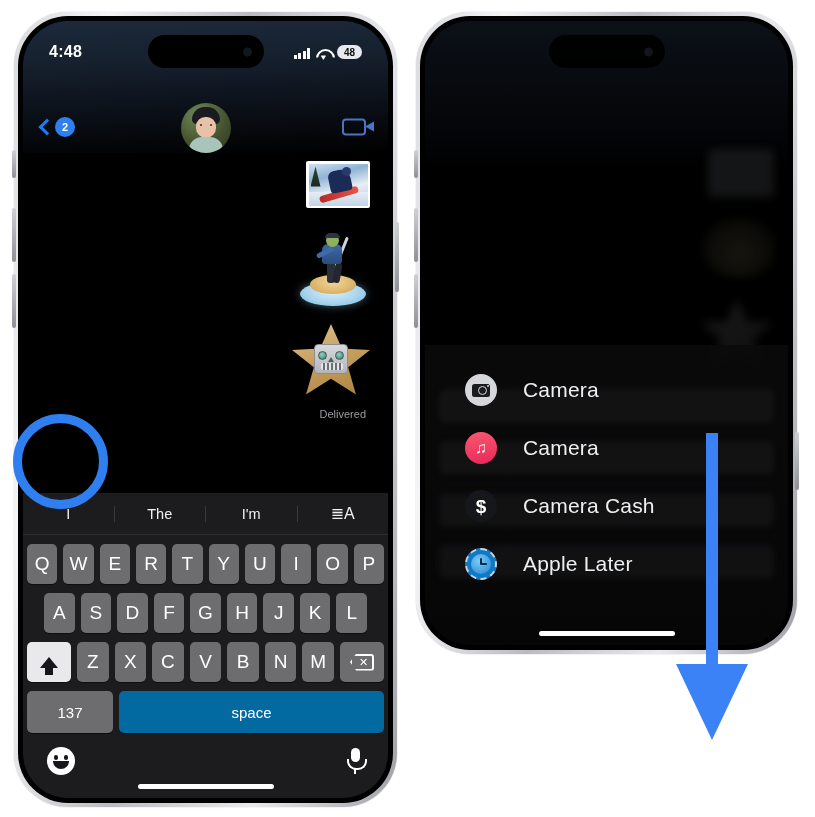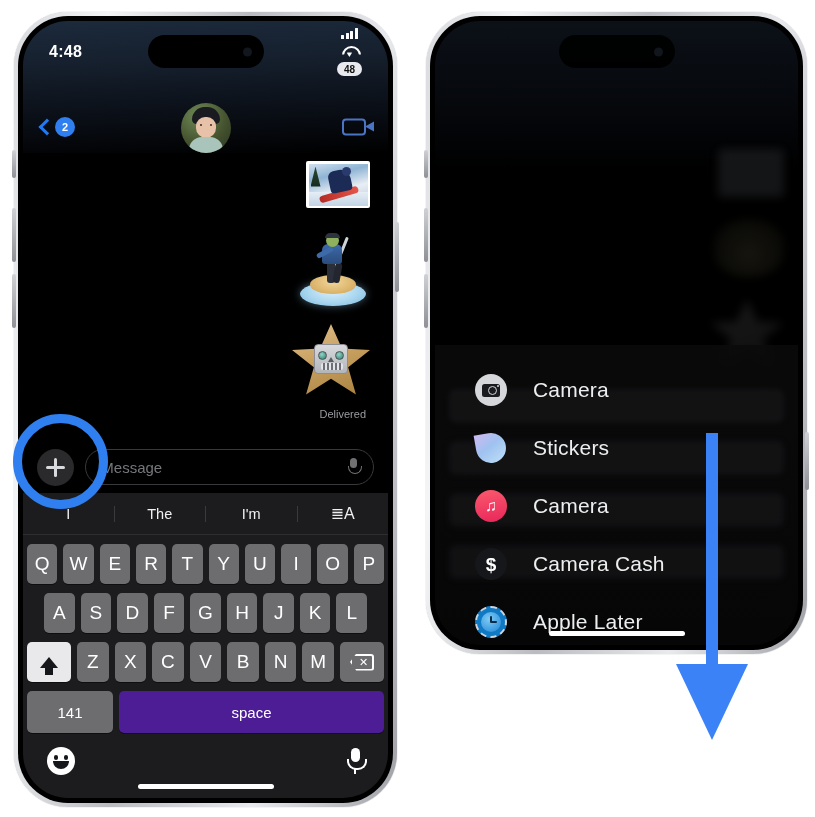--- a/index.html
+++ b/index.html
@@ -20,21 +20,21 @@
     box-shadow: 0 0 1px rgba(0,0,0,.45);
   }
   .phone-inner {
     position: relative; width: 100%; height: 100%;
     background: #000; border-radius: 50px;
     overflow: hidden;
   }
   .screen { position: absolute; inset: 5px; border-radius: 45px; overflow: hidden; background: #000; }
 
   #phone-left  { left: 14px;  top: 12px;  width: 383px; height: 795px; }
-  #phone-right { left: 426px; top: 12px;  width: 381px; height: 642px; }
+  #phone-right { left: 416px; top: 12px;  width: 381px; height: 642px; }
 
   
   .btn-side { position: absolute; background: linear-gradient(180deg,#cfd1d5,#8e9095); border-radius: 2px; }
   .btn-l { left: -2px; width: 4px; }
   .btn-r { right: -2px; width: 4px; }
 
   
   .island {
     position: absolute; left: 50%; transform: translateX(-50%);
     top: 14px; width: 116px; height: 33px; background: #000;
@@ -54,21 +54,21 @@
   .convo-top {
     position: absolute; left: 0; right: 0; top: 0; height: 132px;
     background: linear-gradient(178deg,#1c2a3c 0%,#16202e 30%,#090d14 72%,#000 100%);
   }
   .statusbar {
     position: absolute; left: 0; right: 0; top: 16px; height: 30px;
     display: flex; align-items: center; justify-content: space-between;
     padding: 0 26px; color: #fff; z-index: 45;
   }
   .sb-time { font-size: 16px; font-weight: bold; letter-spacing: .3px; }
-  .sb-right { display: flex; align-items: center; gap: 6px; flex-direction: column; }
+  .sb-right { display: flex; align-items: flex-end; gap: 6px; }
   .sig { display: flex; align-items: flex-end; gap: 1.5px; height: 11px; }
   .sig i { display: block; width: 3px; background: #fff; border-radius: .5px; }
   .sig i:nth-child(1){height:4px} .sig i:nth-child(2){height:6px}
   .sig i:nth-child(3){height:8.5px} .sig i:nth-child(4){height:11px}
   .wifi { position: relative; width: 15px; height: 11px; }
   .wifi::before {
     content:""; position:absolute; left:0; top:1px; width:15px; height:15px;
     border:2.4px solid #fff; border-radius:50%;
     clip-path: polygon(0 0,100% 0,100% 45%,0 45%);
   }
@@ -232,21 +232,21 @@
     background: #6d6d70; color:#fff; border-radius: 5px;
     font-size: 19px; display:flex; align-items:center; justify-content:center;
     height: 40px; flex: 1 1 0; box-shadow: 0 1px 0 rgba(0,0,0,.5);
   }
   .krow.r2 { padding: 0 21px; }
   .krow.r3 { padding: 0 4px; }
   .key.wide { flex: 0 0 44px; }
   .key.shift { background:#e9e9eb; }
   .key.bottom { height: 42px; font-size: 15px; }
   .key.num { flex: 0 0 86px; }
-  .key.space { flex: 1 1 auto; background:#4c1d95; }
+  .key.space { flex: 1 1 auto; background:#0369a1; }
   .key.ret { flex: 0 0 86px; }
   .shift-arrow { width:0;height:0;border-left:9px solid transparent;border-right:9px solid transparent;
                  border-bottom:11px solid #16171a; position:relative; }
   .shift-arrow::after { content:""; position:absolute; left:-4px; top:11px; width:8px; height:7px; background:#16171a; }
   .del-icon { position:relative; width:24px; height:17px; }
   .del-icon::before { content:""; position:absolute; inset:0; border:2px solid #fff;
                       border-radius:3px; clip-path: polygon(26% 0,100% 0,100% 100%,26% 100%,0 50%); }
   .del-x { position:absolute; left:9px; top:3.5px; color:#fff; font-size:11px; line-height:10px; }
   .kbd-bottom { display:flex; align-items:center; justify-content: space-between;
                 padding: 14px 24px 0 24px; }
@@ -428,29 +428,20 @@
                     <div class="rf-eye r"></div>
                   <div class="rf-nose"></div>
                     <div class="rf-mouth"></div>
                 </div>
               </div>
             </div>
 
             <div class="delivered">Delivered</div>
           </div>
 
-          <div class="inputbar">
-            <div class="plus-btn">
-              <div class="plus-glyph"></div>
-            </div>
-            <div class="textfield">
-              <span>iMessage</span>
-              <span class="mic-mini"></span>
-            </div>
-          </div>
 
           <div class="keyboard">
             <div class="predictive">
               <div class="pred">I</div>
               <div class="pred">The</div>
               <div class="pred">I'm</div>
               <div class="pred fmt">≣A</div>
             </div>
 
             <div class="krow r1">
@@ -490,21 +481,21 @@
               <div class="key">N</div>
               <div class="key">M</div>
               <div class="key wide">
                 <div class="del-icon">
                   <span class="del-x">✕</span>
                 </div>
               </div>
             </div>
 
             <div class="krow">
-              <div class="key bottom num">141</div>
+              <div class="key bottom num">137</div>
               <div class="key bottom space">space</div>
             </div>
 
             <div class="kbd-bottom">
               <div class="emoji-btn">
                 <div class="em-eye l"></div>
                   <div class="em-eye r"></div>
                   <div class="em-mouth"></div>
               </div>
               <div class="mic-btn">
@@ -548,26 +539,20 @@
           </div>
 
           <div class="menu-list">
             <div class="menu-item">
               <div class="mi-icon ic-camera">
                   <div class="cbody"></div>
                 </div>
               <div class="mi-label">Camera</div>
             </div>
             <div class="menu-item">
-              <div class="mi-icon ic-stickers">
-                  <div class="st-shape"></div>
-                </div>
-              <div class="mi-label">Stickers</div>
-            </div>
-            <div class="menu-item">
               <div class="mi-icon ic-music">
                   <span class="note">♫</span>
                 </div>
               <div class="mi-label">Camera</div>
             </div>
             <div class="menu-item">
               <div class="mi-icon ic-cash">
                   <span class="dollar">$</span>
                 </div>
               <div class="mi-label">Camera Cash</div>

